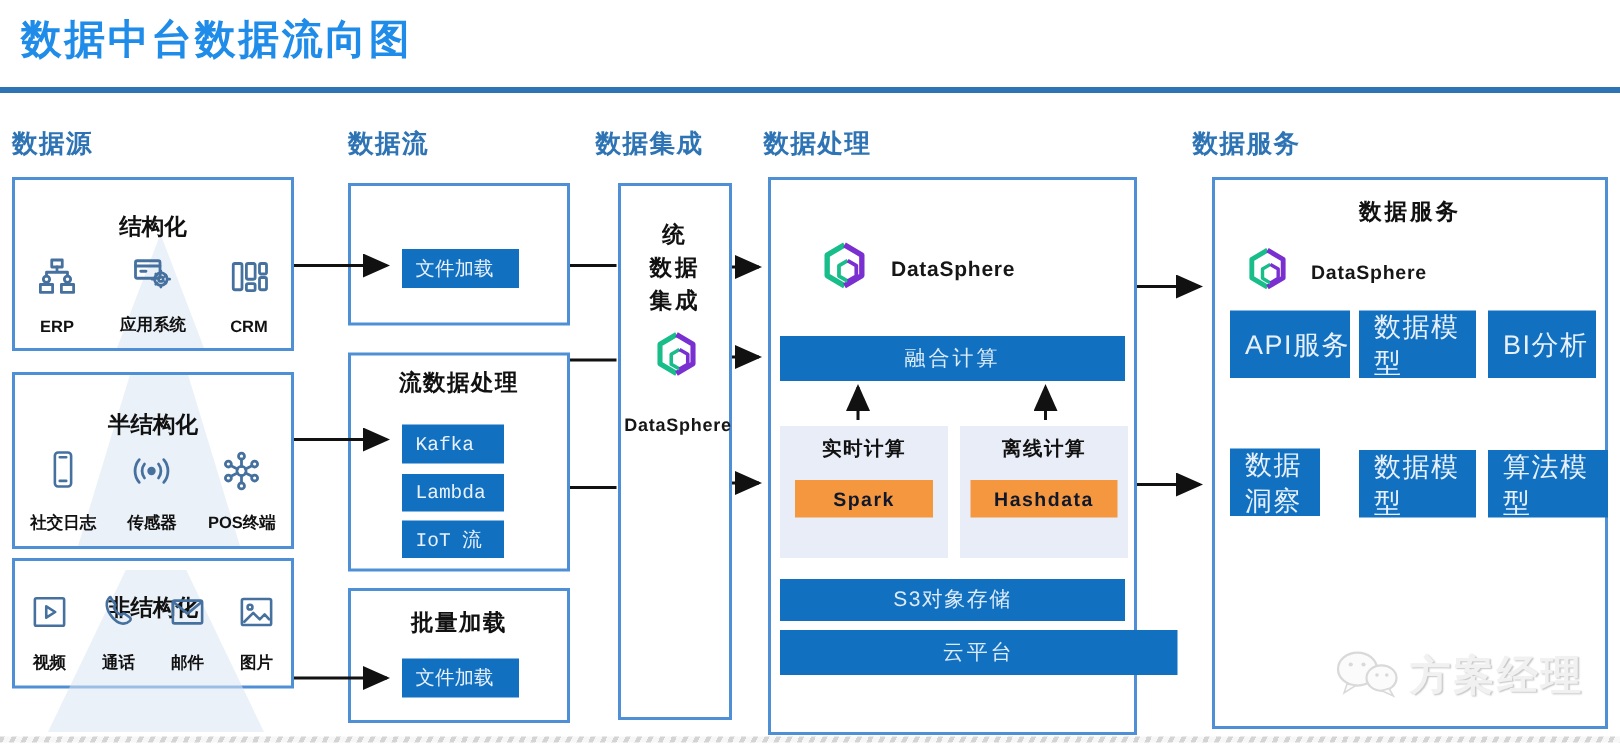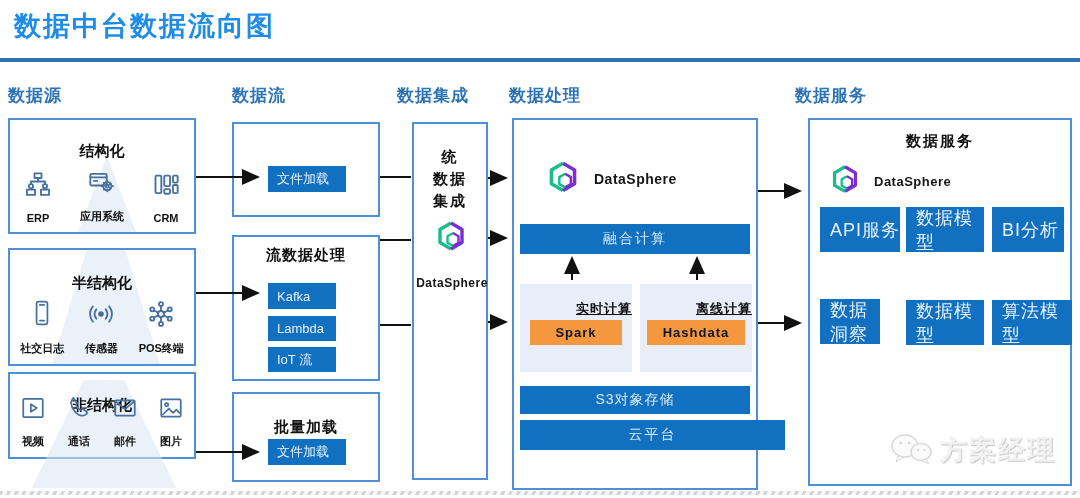--- a/index.html
+++ b/index.html
@@ -10,25 +10,25 @@
   .title-rule{position:absolute;left:0;top:58px;width:1080px;height:4px;background:#2e74b5;}
   .col-h{position:absolute;top:84px;font-size:17px;font-weight:700;color:#2e74b5;letter-spacing:1px;}
   .box{position:absolute;background:#fff;border:2px solid #4f8fd6;box-sizing:border-box;}
   .box-title{text-align:center;font-weight:700;font-size:15px;color:#111;}
   .icon-row{position:absolute;left:0;right:0;display:flex;justify-content:space-around;align-items:flex-end;z-index:2;}
   .icon-item{display:flex;flex-direction:column;align-items:center;gap:13px;}
   .icon-item svg{stroke:#46719f;fill:none;stroke-width:1.6;stroke-linecap:round;stroke-linejoin:round;}
   .icon-label{font-size:11px;font-weight:700;color:#111;white-space:nowrap;}
   .wm{position:absolute;background:#dbe5f3;opacity:.55;z-index:1;}
   .blue-btn{position:absolute;background:#1170c0;color:#e8f1fb;font-size:13px;
-            display:flex;align-items:center;padding-left:9px;box-sizing:border-box;}
+            display:flex;align-items:center;padding-left:9px;box-sizing:border-box;font-family:Liberation Mono, monospace;}
   .blue-bar{position:absolute;background:#1170c0;color:#dcebf8;font-size:14px;
             display:flex;align-items:center;justify-content:center;letter-spacing:2px;}
   .sub-panel{position:absolute;background:#e9edf7;}
-  .sub-title{text-align:right;font-weight:700;font-size:13px;margin-top:16px;letter-spacing:1px;text-decoration:underline;}
+  .sub-title{text-align:center;font-weight:700;font-size:13px;margin-top:6px;letter-spacing:1px;}
   .orange-btn{position:absolute;background:#f4973f;color:#0f172a;font-weight:700;font-size:13px;
               display:flex;align-items:center;justify-content:center;letter-spacing:1px;}
   .svc-btn{position:absolute;background:#1170c0;color:#e8f1fb;font-size:18px;
            display:flex;align-items:center;padding-left:10px;box-sizing:border-box;letter-spacing:1px;}
   .ds-logo{position:absolute;}
   .ds-text{position:absolute;font-weight:700;color:#161616;letter-spacing:.5px;}
   .int-lines{margin-top:22px;text-align:center;font-weight:700;font-size:15px;line-height:22px;letter-spacing:2px;}
   .arrows{position:absolute;left:0;top:0;width:1080px;height:498px;z-index:5;pointer-events:none;}
   .watermark{position:absolute;left:888px;top:424px;width:184px;height:52px;display:flex;
              align-items:center;gap:6px;z-index:6;}
@@ -164,21 +164,21 @@
   </div>
 
   <div class="box" style="left:232px;top:235px;width:148px;height:146px;">
     <div class="box-title" style="margin-top:9px;letter-spacing:1px;">流数据处理</div>
     <div class="blue-btn" style="left:34px;top:46px;width:68px;height:26px;">Kafka</div>
     <div class="blue-btn" style="left:34px;top:79px;width:68px;height:25px;">Lambda</div>
     <div class="blue-btn" style="left:34px;top:110px;width:68px;height:25px;">IoT 流</div>
   </div>
 
   <div class="box" style="left:232px;top:392px;width:148px;height:90px;">
-    <div class="box-title" style="margin-top:24px;letter-spacing:1px;">批量加载</div>
+    <div class="box-title" style="margin-top:12px;letter-spacing:1px;">批量加载</div>
     <div class="blue-btn" style="left:34px;top:45px;width:78px;height:26px;">文件加载</div>
   </div>
 
   <div class="box" style="left:412px;top:122px;width:76px;height:358px;">
     <div class="int-lines">
       <div>统</div>
       <div>数据</div>
       <div>集成</div>
     </div>
     <svg class="ds-logo" style="left:17px;top:94px;" width="40" height="40" viewBox="0 0 40 40">

